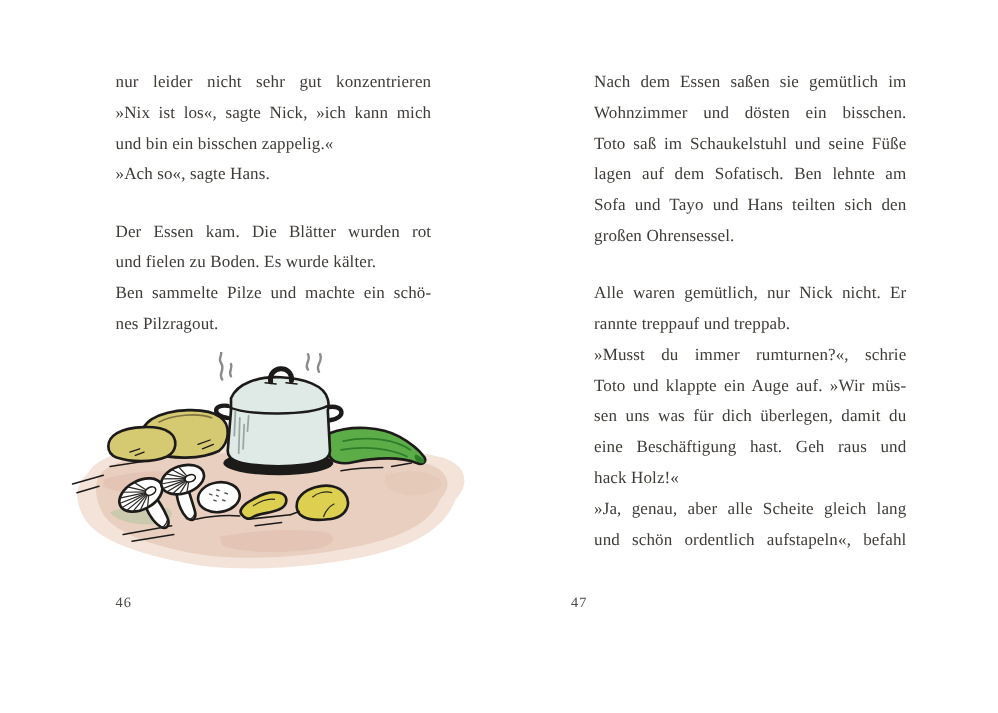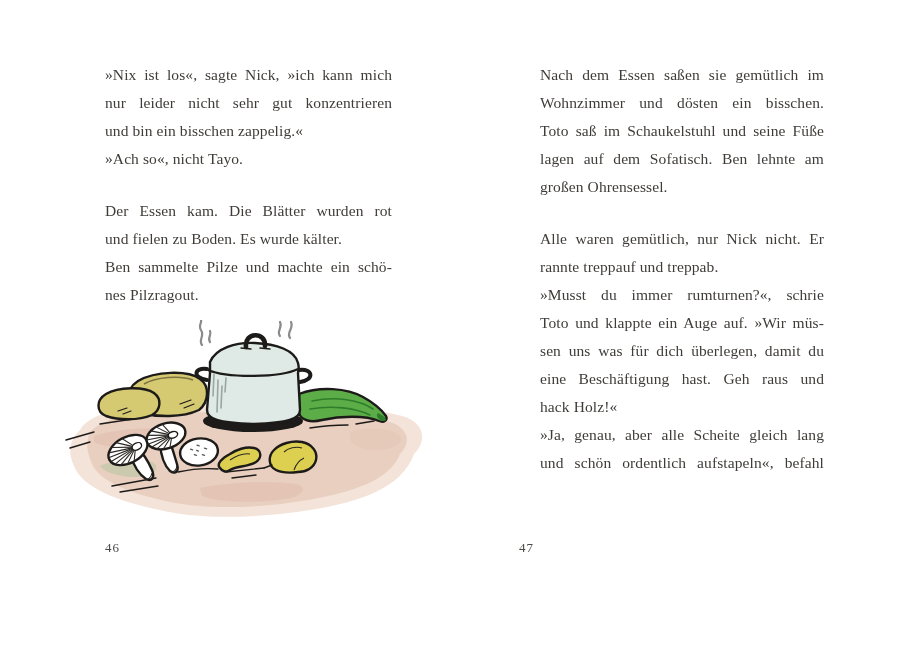--- a/index.html
+++ b/index.html
@@ -22,24 +22,24 @@
   svg .outline{stroke:#1d1b19;stroke-width:2.4;stroke-linejoin:round;}
   svg .gill{stroke:#2b2824;stroke-width:1.1;fill:none;}
 </style>
 </head>
 <body>
 
 <div class="canvas">
 
   <div class="textcol left">
     <p class="para">
+      <span class="line j">nur leider nicht sehr gut konzentrieren</span>
       <span class="line j">»Nix ist los«, sagte Nick, »ich kann mich</span>
-      <span class="line j">nur leider nicht sehr gut konzentrieren</span>
       <span class="line s">und bin ein bisschen zappelig.«</span>
-      <span class="line s">»Ach so«, nicht Tayo.</span>
+      <span class="line s">»Ach so«, sagte Hans.</span>
     </p>
     <p class="para">
       <span class="line j">Der Essen kam. Die Blätter wurden rot</span>
       <span class="line s">und fielen zu Boden. Es wurde kälter.</span>
       <span class="line j">Ben sammelte Pilze und machte ein schö-</span>
       <span class="line s">nes Pilzragout.</span>
     </p>
   </div>
 
   <svg class="illu" viewBox="0 0 372 208" role="img" aria-label="cooking pot illustration">
@@ -179,20 +179,21 @@
   </svg>
 
   <div class="pagenum left">46</div>
 
   <div class="textcol right">
     <p class="para">
       <span class="line j">Nach dem Essen saßen sie gemütlich im</span>
       <span class="line j">Wohnzimmer und dösten ein bisschen.</span>
       <span class="line j">Toto saß im Schaukelstuhl und seine Füße</span>
       <span class="line j">lagen auf dem Sofatisch. Ben lehnte am</span>
+      <span class="line j">Sofa und Tayo und Hans teilten sich den</span>
       <span class="line s">großen Ohrensessel.</span>
     </p>
     <p class="para">
       <span class="line j">Alle waren gemütlich, nur Nick nicht. Er</span>
       <span class="line s">rannte treppauf und treppab.</span>
       <span class="line j">»Musst du immer rumturnen?«, schrie</span>
       <span class="line j">Toto und klappte ein Auge auf. »Wir müs-</span>
       <span class="line j">sen uns was für dich überlegen, damit du</span>
       <span class="line j">eine Beschäftigung hast. Geh raus und</span>
       <span class="line s">hack Holz!«</span>

